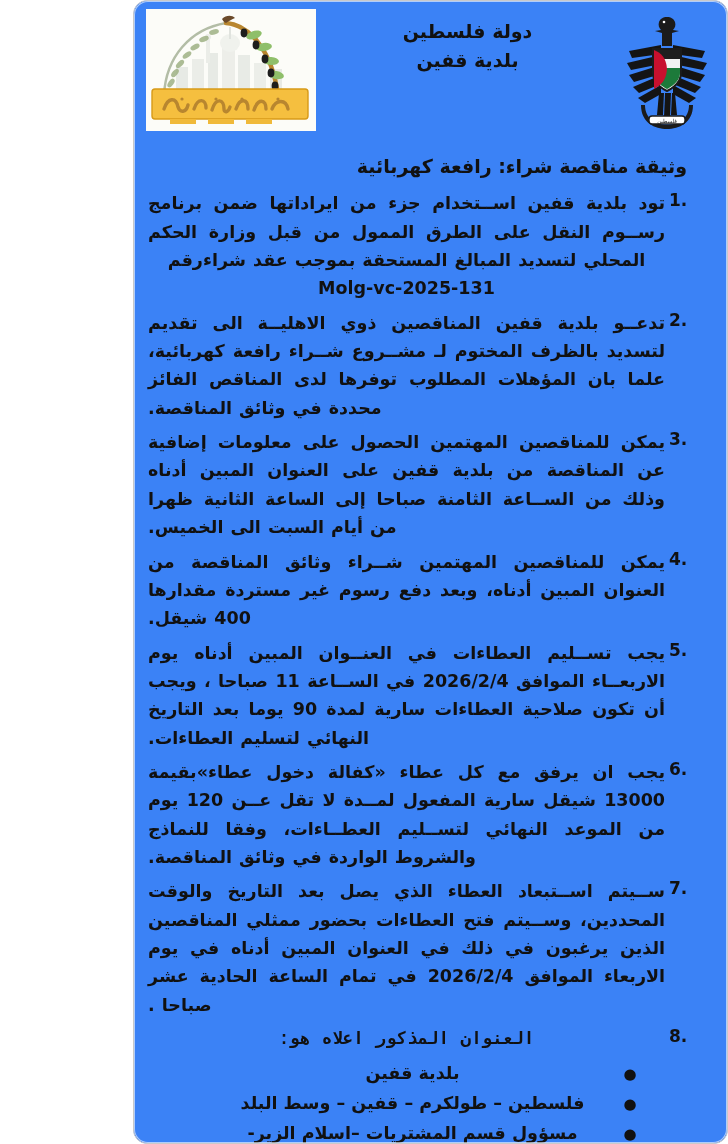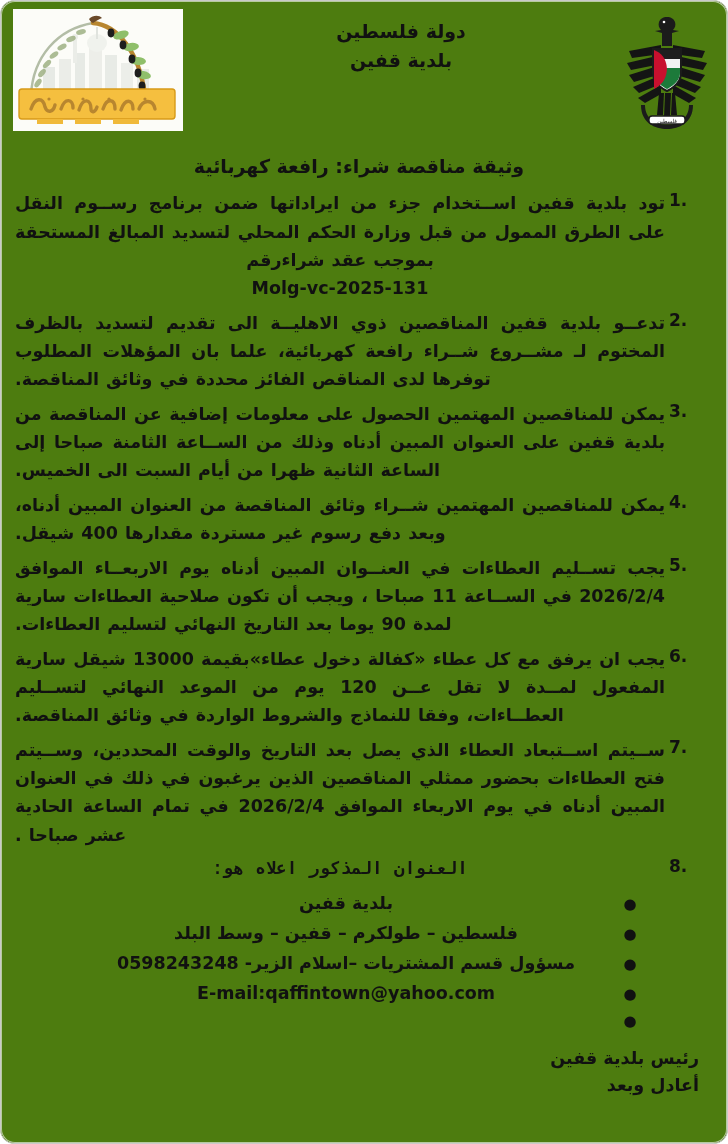--- a/index.html
+++ b/index.html
@@ -6,24 +6,24 @@
   html, body {
     margin: 0;
     padding: 0;
     background: #ffffff;
   }
   body {
     font-family: "DejaVu Sans", "Liberation Sans", sans-serif;
   }
   .page {
     position: relative;
-    width: 728px;
+    width: 595px;
     height: 1144px;
     box-sizing: border-box;
-    background: #4d7c0f;
+    background: #3b82f6;
     border: 1px solid #c9c9c9;
     border-radius: 14px;
     overflow: hidden;
     margin: 0;
   }
   .page::after {
     content: "";
     position: absolute;
     inset: 0;
     border-radius: 14px;
@@ -72,21 +72,20 @@
     height: 124px;
     flex: 0 0 auto;
     position: relative;
     margin-top: 2px;
   }
   .eagle svg { display: block; width: 100%; height: 100%; }
 
   
   .title-block {
     direction: rtl;
-    text-align: center;
     padding: 4px 40px 2px 30px;
     margin-top: -4px;
   }
   .title-line {
     font-weight: bold;
     font-size: 19px;
     line-height: 1.6;
     color: #111;
   }
   .title-line .lat {

